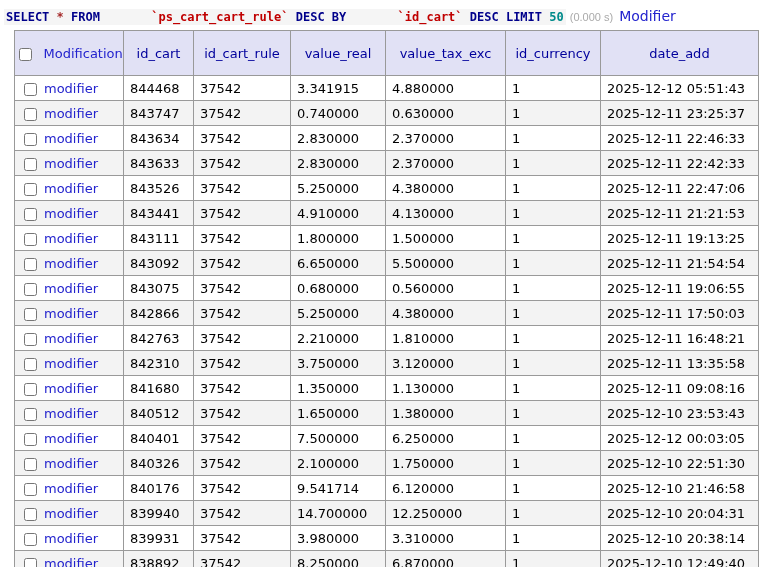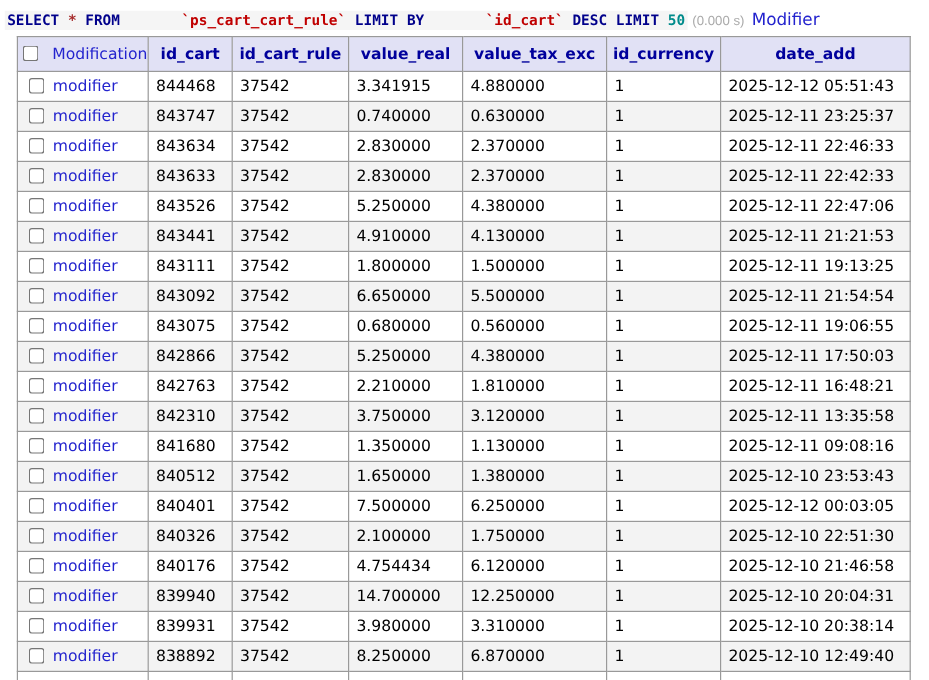--- a/index.html
+++ b/index.html
@@ -53,28 +53,28 @@
   }
   th, td {
     border: 1px solid var(--border);
     font-size: 13px;
     white-space: nowrap;
     overflow: hidden;
     box-sizing: border-box;
   }
   thead th {
     background: var(--header-bg);
-    height: 29px;
+    height: 45px;
     text-align: center;
     font-weight: bold;
     color: var(--header-text);
   }
   th .col-link {
     color: var(--header-text);
-    font-weight: bold;
+    font-weight: normal;
     text-decoration: none;
     cursor: pointer;
   }
   th .mod-link {
     color: var(--link);
     font-weight: normal;
     text-decoration: none;
     cursor: pointer;
   }
   th input[type=checkbox], td input[type=checkbox] {
@@ -95,21 +95,21 @@
   td.mod a {
     color: var(--link);
     text-decoration: none;
     cursor: pointer;
   }
 </style>
 </head>
 <body>
 
 <div class="query-bar">
-  <span class="sql"><span class="kw">SELECT</span> <span class="star">*</span> <span class="kw">FROM</span> <span class="ident">`ps_cart_cart_rule`</span> <span class="kw">LIMIT BY</span> <span class="ident">`id_cart`</span> <span class="kw">DESC LIMIT</span> <span class="num">50</span></span><span class="exec-time">(0.000 s)</span><a class="edit-link">Modifier</a>
+  <span class="sql"><span class="kw">SELECT</span> <span class="star">*</span> <span class="kw">FROM</span> <span class="ident">`ps_cart_cart_rule`</span> <span class="kw">DESC BY</span> <span class="ident">`id_cart`</span> <span class="kw">DESC LIMIT</span> <span class="num">50</span></span><span class="exec-time">(0.000 s)</span><a class="edit-link">Modifier</a>
 </div>
 
 <table>
   <colgroup id="cols">
       <col style="width: 109px;">
       <col style="width: 70px;">
       <col style="width: 97px;">
       <col style="width: 95px;">
       <col style="width: 120px;">
       <col style="width: 95px;">
@@ -271,21 +271,21 @@
         <td>37542</td>
         <td>2.100000</td>
         <td>1.750000</td>
         <td>1</td>
         <td class="date">2025-12-10 22:51:30</td>
       </tr>
       <tr>
         <td class="mod"><input type="checkbox" style=""><a>modifier</a></td>
         <td>840176</td>
         <td>37542</td>
-        <td>4.754434</td>
+        <td>9.541714</td>
         <td>6.120000</td>
         <td>1</td>
         <td class="date">2025-12-10 21:46:58</td>
       </tr>
       <tr class="alt">
         <td class="mod"><input type="checkbox" style=""><a>modifier</a></td>
         <td>839940</td>
         <td>37542</td>
         <td>14.700000</td>
         <td>12.250000</td>

